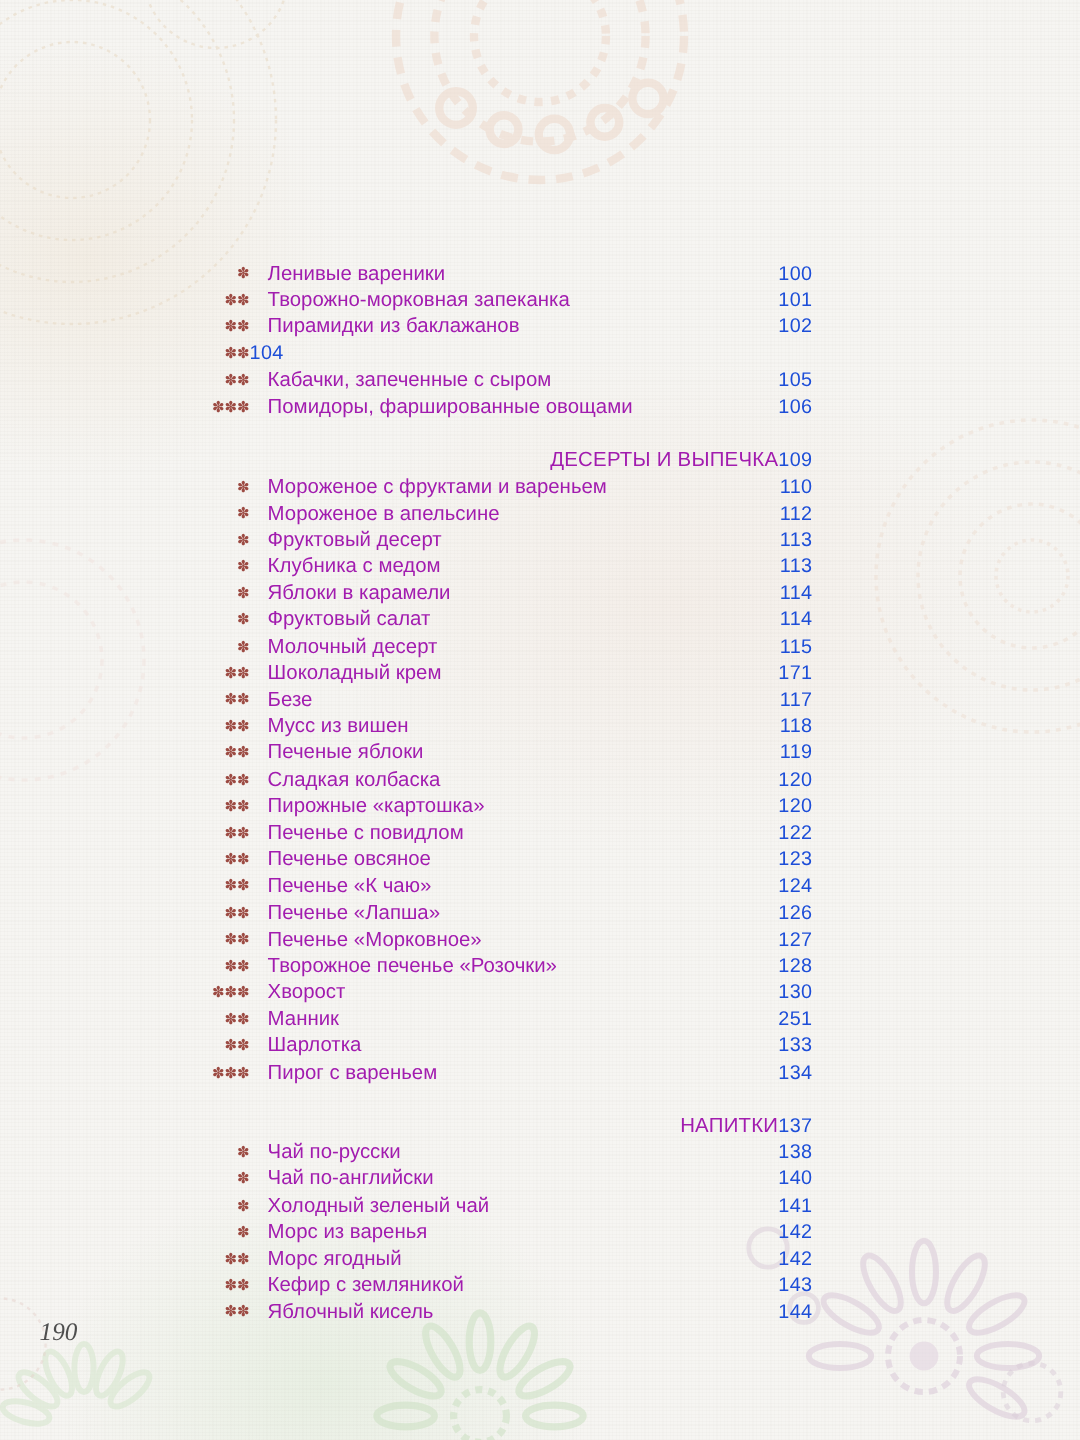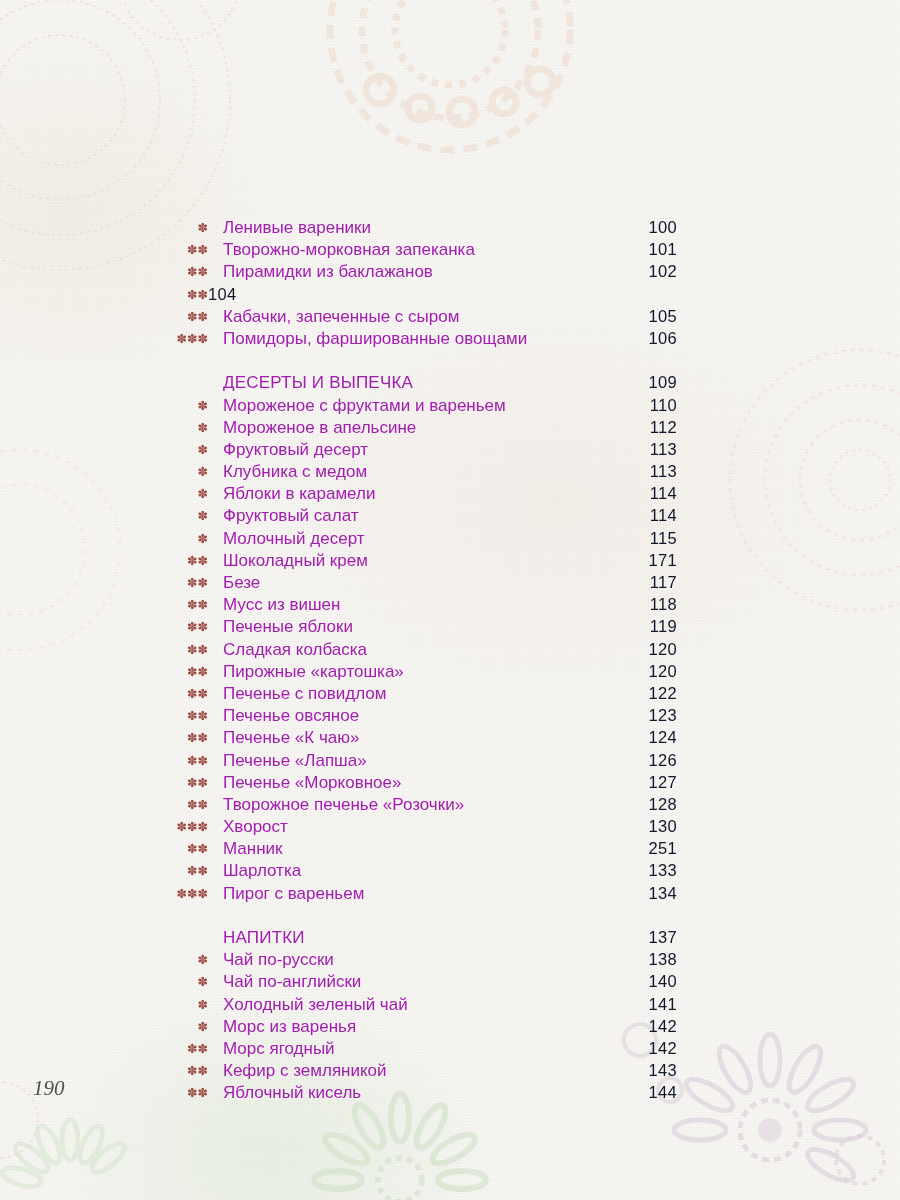--- a/index.html
+++ b/index.html
@@ -33,28 +33,28 @@
     font-size:12.5px;line-height:1;
     letter-spacing:0px;
     position:relative;top:-1px;
   }
   .toc-row .title{
     margin-left:15px;flex:1;
     font-size:17px;color:#a21caf;
     white-space:nowrap;overflow:hidden;
   }
   .toc-row .pageno{
-    font-size:16.5px;color:#0f172a;
+    font-size:16.5px;color:#1d4ed8;
     letter-spacing:0.3px;
   }
-  .toc-row.section-header{margin-top:22.2px;}
+  .toc-row.section-header{margin-top:22.2px;text-align:right;}
   .toc-row.section-header .title{letter-spacing:0.2px;}
 
   .folio{
-    position:absolute;left:33px;top:1076px;
+    position:absolute;left:33px;top:1098px;
     font-family:"Liberation Serif","DejaVu Serif",serif;
     font-style:italic;
     font-size:21px;color:#4e4e4e;
   }
 </style>
 </head>
 <body>
 
 <div class="page">
 

